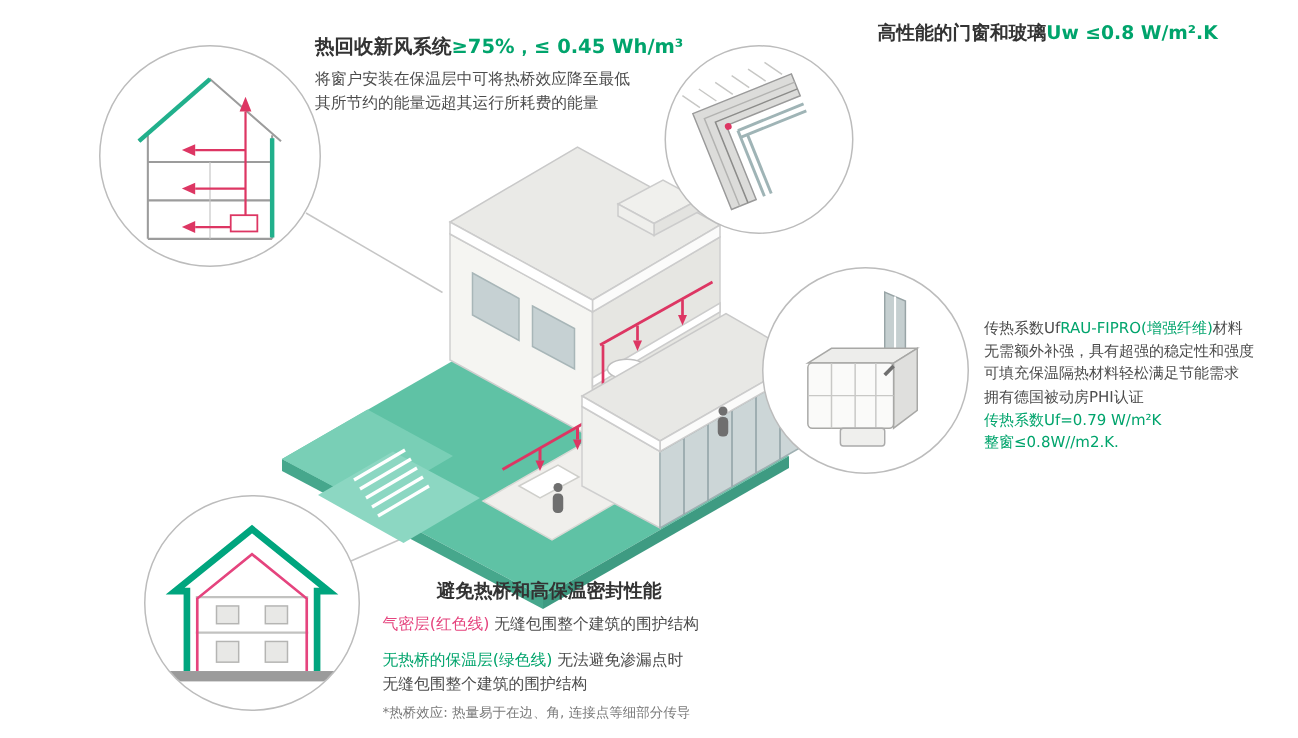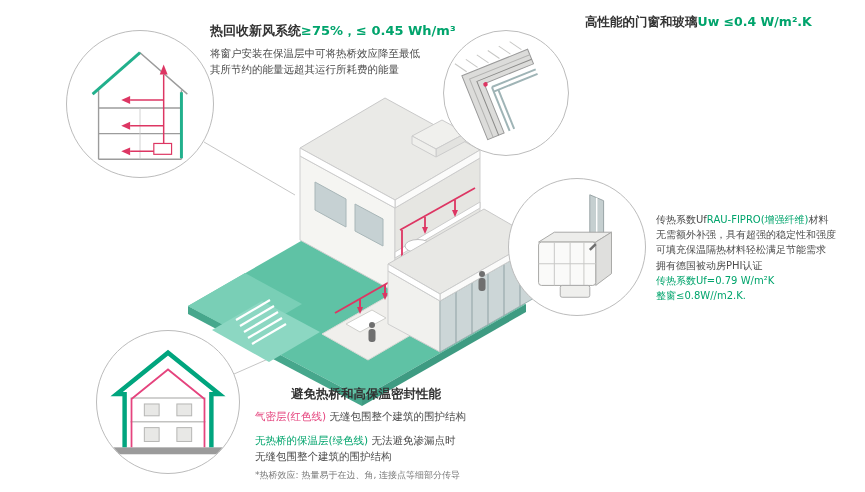--- a/index.html
+++ b/index.html
@@ -231,21 +231,21 @@
       <span>热回收新风系统</span><span class="green">≥75%，≤ 0.45 Wh/m³</span>
     </h3>
     <div class="body">
       <div class="line">将窗户安装在保温层中可将热桥效应降至最低</div>
       <div class="line">其所节约的能量远超其运行所耗费的能量</div>
     </div>
   </div>
 
   <div class="tb" id="t-window">
     <h3>
-      <span>高性能的门窗和玻璃</span><span class="green">Uw ≤0.4 W/m².K</span>
+      <span>高性能的门窗和玻璃</span><span class="green">Uw ≤0.8 W/m².K</span>
     </h3>
   </div>
 
   <div class="tb" id="t-profile">
     <div class="line">
       <span>传热系数Uf</span><span class="green bold">RAU-FIPRO(增强纤维)</span><span>材料</span>
     </div>
     <div class="line">无需额外补强，具有超强的稳定性和强度</div>
     <div class="line">可填充保温隔热材料轻松满足节能需求</div>
     <div class="line">拥有德国被动房PHI认证</div>

